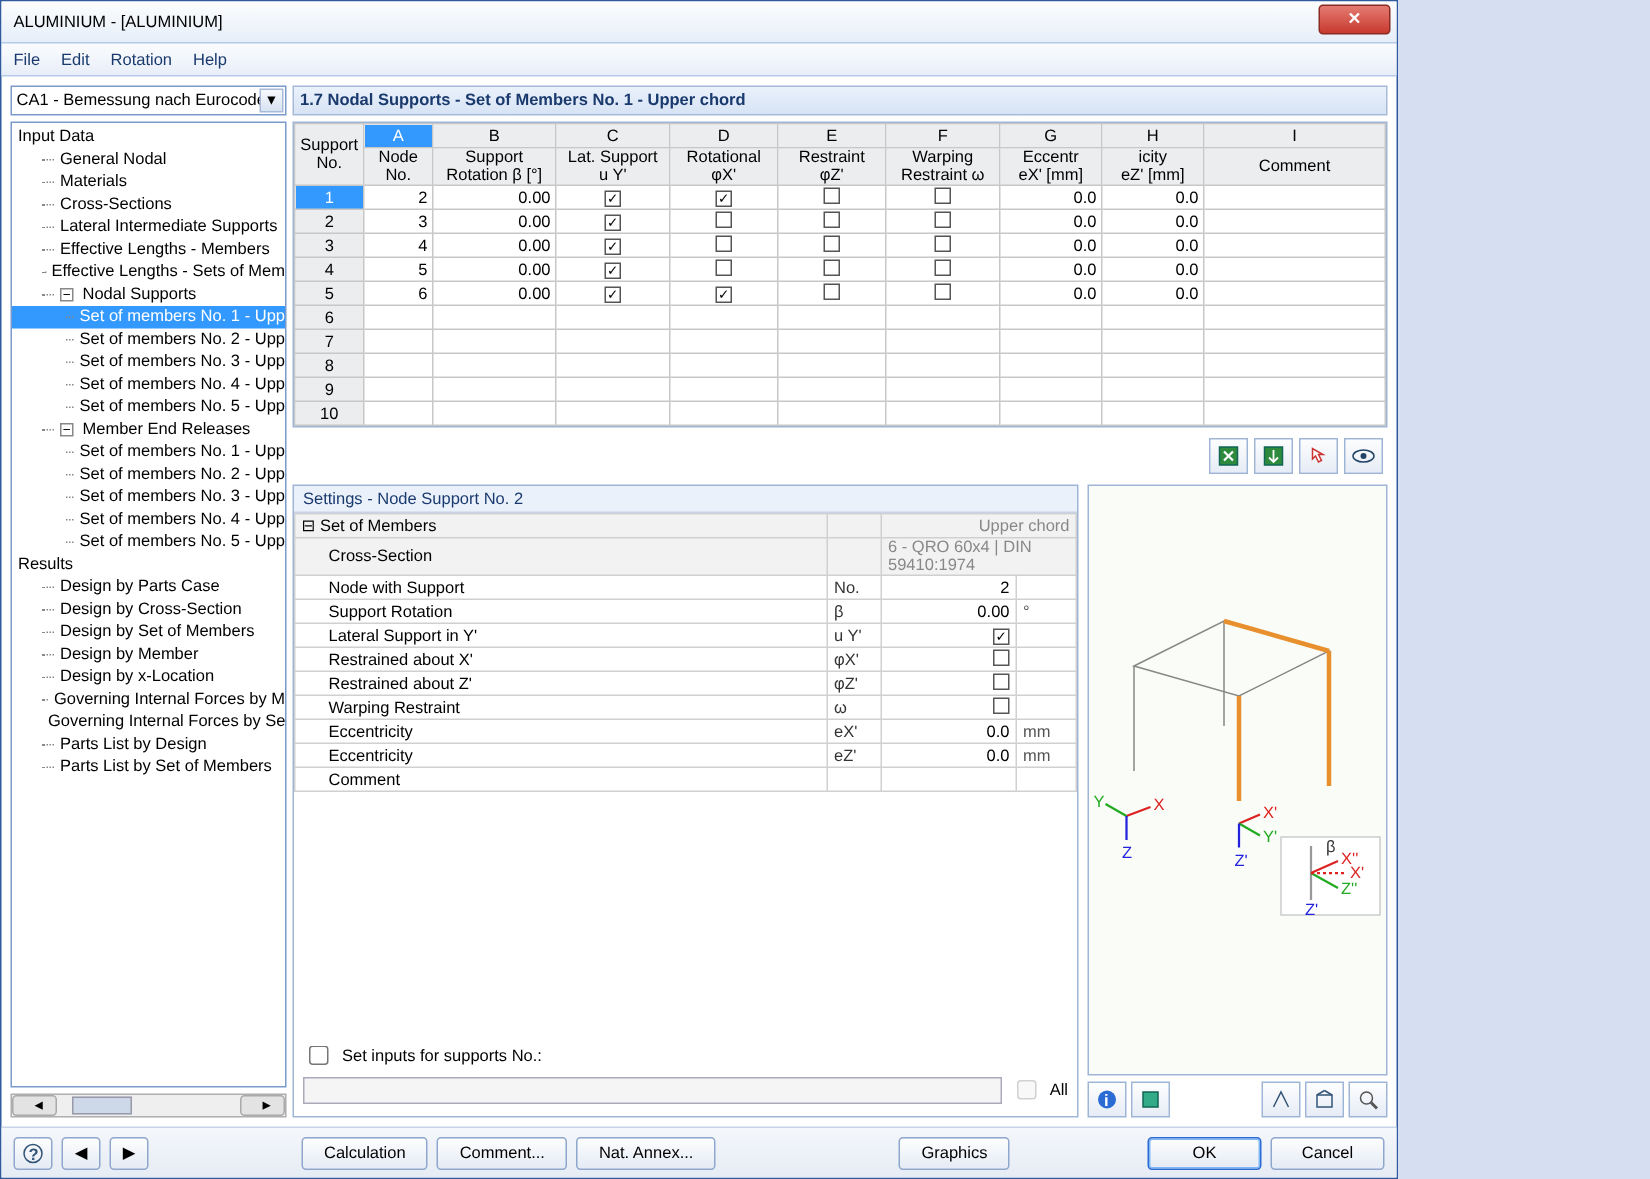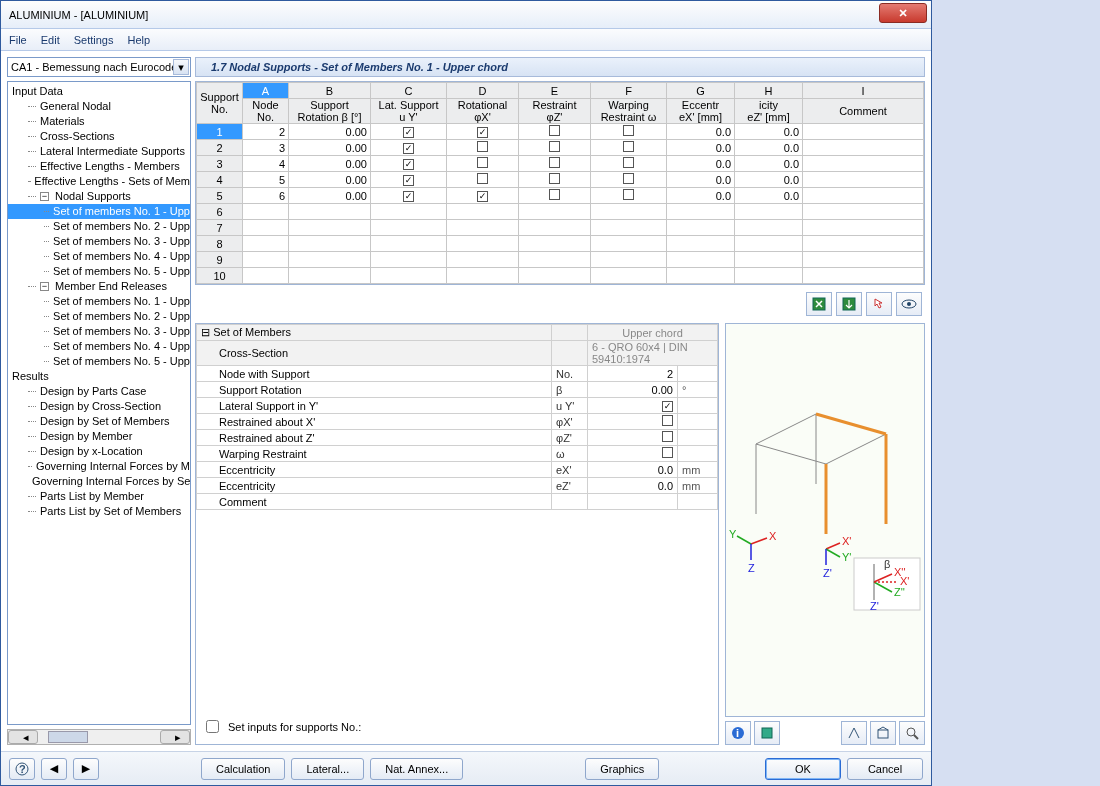--- a/index.html
+++ b/index.html
@@ -18,21 +18,21 @@
 .tree .node { padding-left: 4px; cursor: default; display:flex; align-items:center; gap:2px; }
 .tree .child { padding-left: 20px; display:flex; align-items:center; gap:4px; }
 .tree .child2 { padding-left: 36px; display:flex; align-items:center; gap:4px; }
 .tree .child::before, .tree .child2::before { content:""; width:8px; height:1px; border-top:1px dotted #888; display:inline-block; }
 .tree .sel { background: #3399ff; color: #fff; }
 .tree .exp { display:inline-block; width:9px; height:9px; border:1px solid #888; line-height:7px; text-align:center; font-size:9px; margin-right:2px; background:#fff;}
 .hscroll { height: 16px; border: 1px solid #b0b0b0; background: #efefef; position: relative; }
 .hscroll .thumb { position:absolute; left:40px; top:1px; width:40px; height:12px; background:#cdd8e8; border:1px solid #99a;}
 .hscroll .btn { position:absolute; top:0; width:15px; height:14px; background:#e3e3e3; border:1px solid #aaa; text-align:center; line-height:12px;}
 .main { flex: 1; display: flex; flex-direction: column; gap: 4px; min-height: 0; }
-.sectiontitle { height: 20px; background: linear-gradient(#eaf1fb,#d7e3f4); border: 1px solid #a7bada; padding-left: 15px; display: flex; align-items: center; color: #1a3a6e; font-weight: bold; font-style: italic; }
+.sectiontitle { height: 20px; background: linear-gradient(#eaf1fb,#d7e3f4); border: 1px solid #a7bada; padding-left: 4px; display: flex; align-items: center; color: #1a3a6e; font-weight: bold; }
 .grid-wrap { border:1px solid #9fb5d6; background:#fff; }
 .grid { border-collapse: collapse; width: 100%; table-layout: fixed; }
 .grid th, .grid td { border: 1px solid #c7c7c7; height: 16px; padding: 0 3px; overflow: hidden; }
 .grid th { background: #ecedee; font-weight: normal; }
 .grid th.colA { background:#3399ff; color:#fff; }
 .grid td.rh { background:#ecedee; text-align:center; }
 .grid td.rh.sel { background:#3399ff; color:#fff; }
 .grid td.r { text-align: right; }
 .grid td.c { text-align: center; }
 .chk { display:inline-block; width:11px; height:11px; border:1px solid #555; background:#fff; line-height:9px; text-align:center; font-size:9px; }
@@ -69,21 +69,21 @@
 <div class="window">
 
   <div class="titlebar">
     <span class="title">ALUMINIUM - [ALUMINIUM]</span>
     <div class="close">✕</div>
   </div>
 
   <div class="menubar">
     <span>File</span>
     <span>Edit</span>
-    <span>Settings</span>
+    <span>Rotation</span>
     <span>Help</span>
   </div>
 
   <div class="body">
 
     <div class="sidebar">
       <div class="combo">
         <span>CA1 - Bemessung nach Eurocode</span>
         <div class="arrow">▾</div>
       </div>
@@ -165,21 +165,21 @@
         <div class="child">
             <span>Design by x-Location</span>
           </div>
         <div class="child">
             <span>Governing Internal Forces by M</span>
           </div>
         <div class="child">
             <span>Governing Internal Forces by Se</span>
           </div>
         <div class="child">
-            <span>Parts List by Member</span>
+            <span>Parts List by Design</span>
           </div>
         <div class="child">
             <span>Parts List by Set of Members</span>
           </div>
       </div>
       <div class="hscroll">
         <div class="btn" style="left:0">◂</div>
         <div class="thumb"></div>
         <div class="btn" style="right:0">▸</div>
       </div>
@@ -373,26 +373,27 @@
         <div class="tbtn">
             <svg width="16" height="12">
               <ellipse cx="8" cy="6" rx="7" ry="4" fill="none" stroke="#246"></ellipse>
               <circle cx="8" cy="6" r="2" fill="#246"></circle>
             </svg>
           </div>
       </div>
 
       <div class="lower">
         <div class="settings-pane">
+          <div class="settings-title">Settings - Node Support No. 2</div>
           <table class="propgrid">
             <tbody>
                 <tr class="group">
                   <td class="lbl">⊟ <span>Set of Members</span></td>
                   <td class="sym"></td>
-                  <td class="val ro" colspan="2" style="text-align:center">Upper chord</td>
+                  <td class="val ro" colspan="2" style="text-align:right">Upper chord</td>
                 </tr>
             <tr class="group">
                   <td class="lbl" style="padding-left:22px">Cross-Section</td>
                   <td class="sym"></td>
                   <td class="val ro" colspan="2" style="text-align:left">6 - QRO 60x4 | DIN 59410:1974</td>
                 </tr>
             </tbody>
               <tbody id="prop-body">
                 <tr>
                   <td class="lbl" style="padding-left:22px">Node with Support</td>
@@ -448,20 +449,25 @@
                   <td class="val"></td>
                   <td class="unit"></td>
                 </tr>
               </tbody>
           </table>
           <div class="propfill"></div>
           <div class="set-inputs">
             <div class="row">
                 <input type="checkbox" style="">
                 <span>Set inputs for supports No.:</span>
+              </div>
+            <div class="row">
+                <input type="text" disabled="" style="">
+                <input type="checkbox" disabled="" style="">
+                <span>All</span>
               </div>
           </div>
         </div>
 
         <div class="preview">
           <div class="canvas">
             <svg width="198" height="290" viewBox="0 0 198 290">
 
               <g stroke="#888" stroke-width="1" fill="none">
                 <path d="M30 120 L90 90 L160 110 L100 140 Z"></path>
@@ -545,21 +551,21 @@
     <div class="ibtn">
         <svg width="14" height="14">
           <circle cx="7" cy="7" r="6" fill="none" stroke="#357"></circle>
           <text x="4" y="11" fill="#357" font-size="10" font-weight="bold">?</text>
         </svg>
       </div>
     <div class="ibtn">◀</div>
     <div class="ibtn">▶</div>
     <div style="width:90px"></div>
     <button class="btn">Calculation</button>
-    <button class="btn">Lateral...</button>
+    <button class="btn">Comment...</button>
     <button class="btn">Nat. Annex...</button>
     <div style="width:110px"></div>
     <button class="btn">Graphics</button>
     <div class="spacer"></div>
     <button class="btn primary" style="width:76px">OK</button>
     <button class="btn" style="width:76px">Cancel</button>
   </div>
 
 </div>
 

